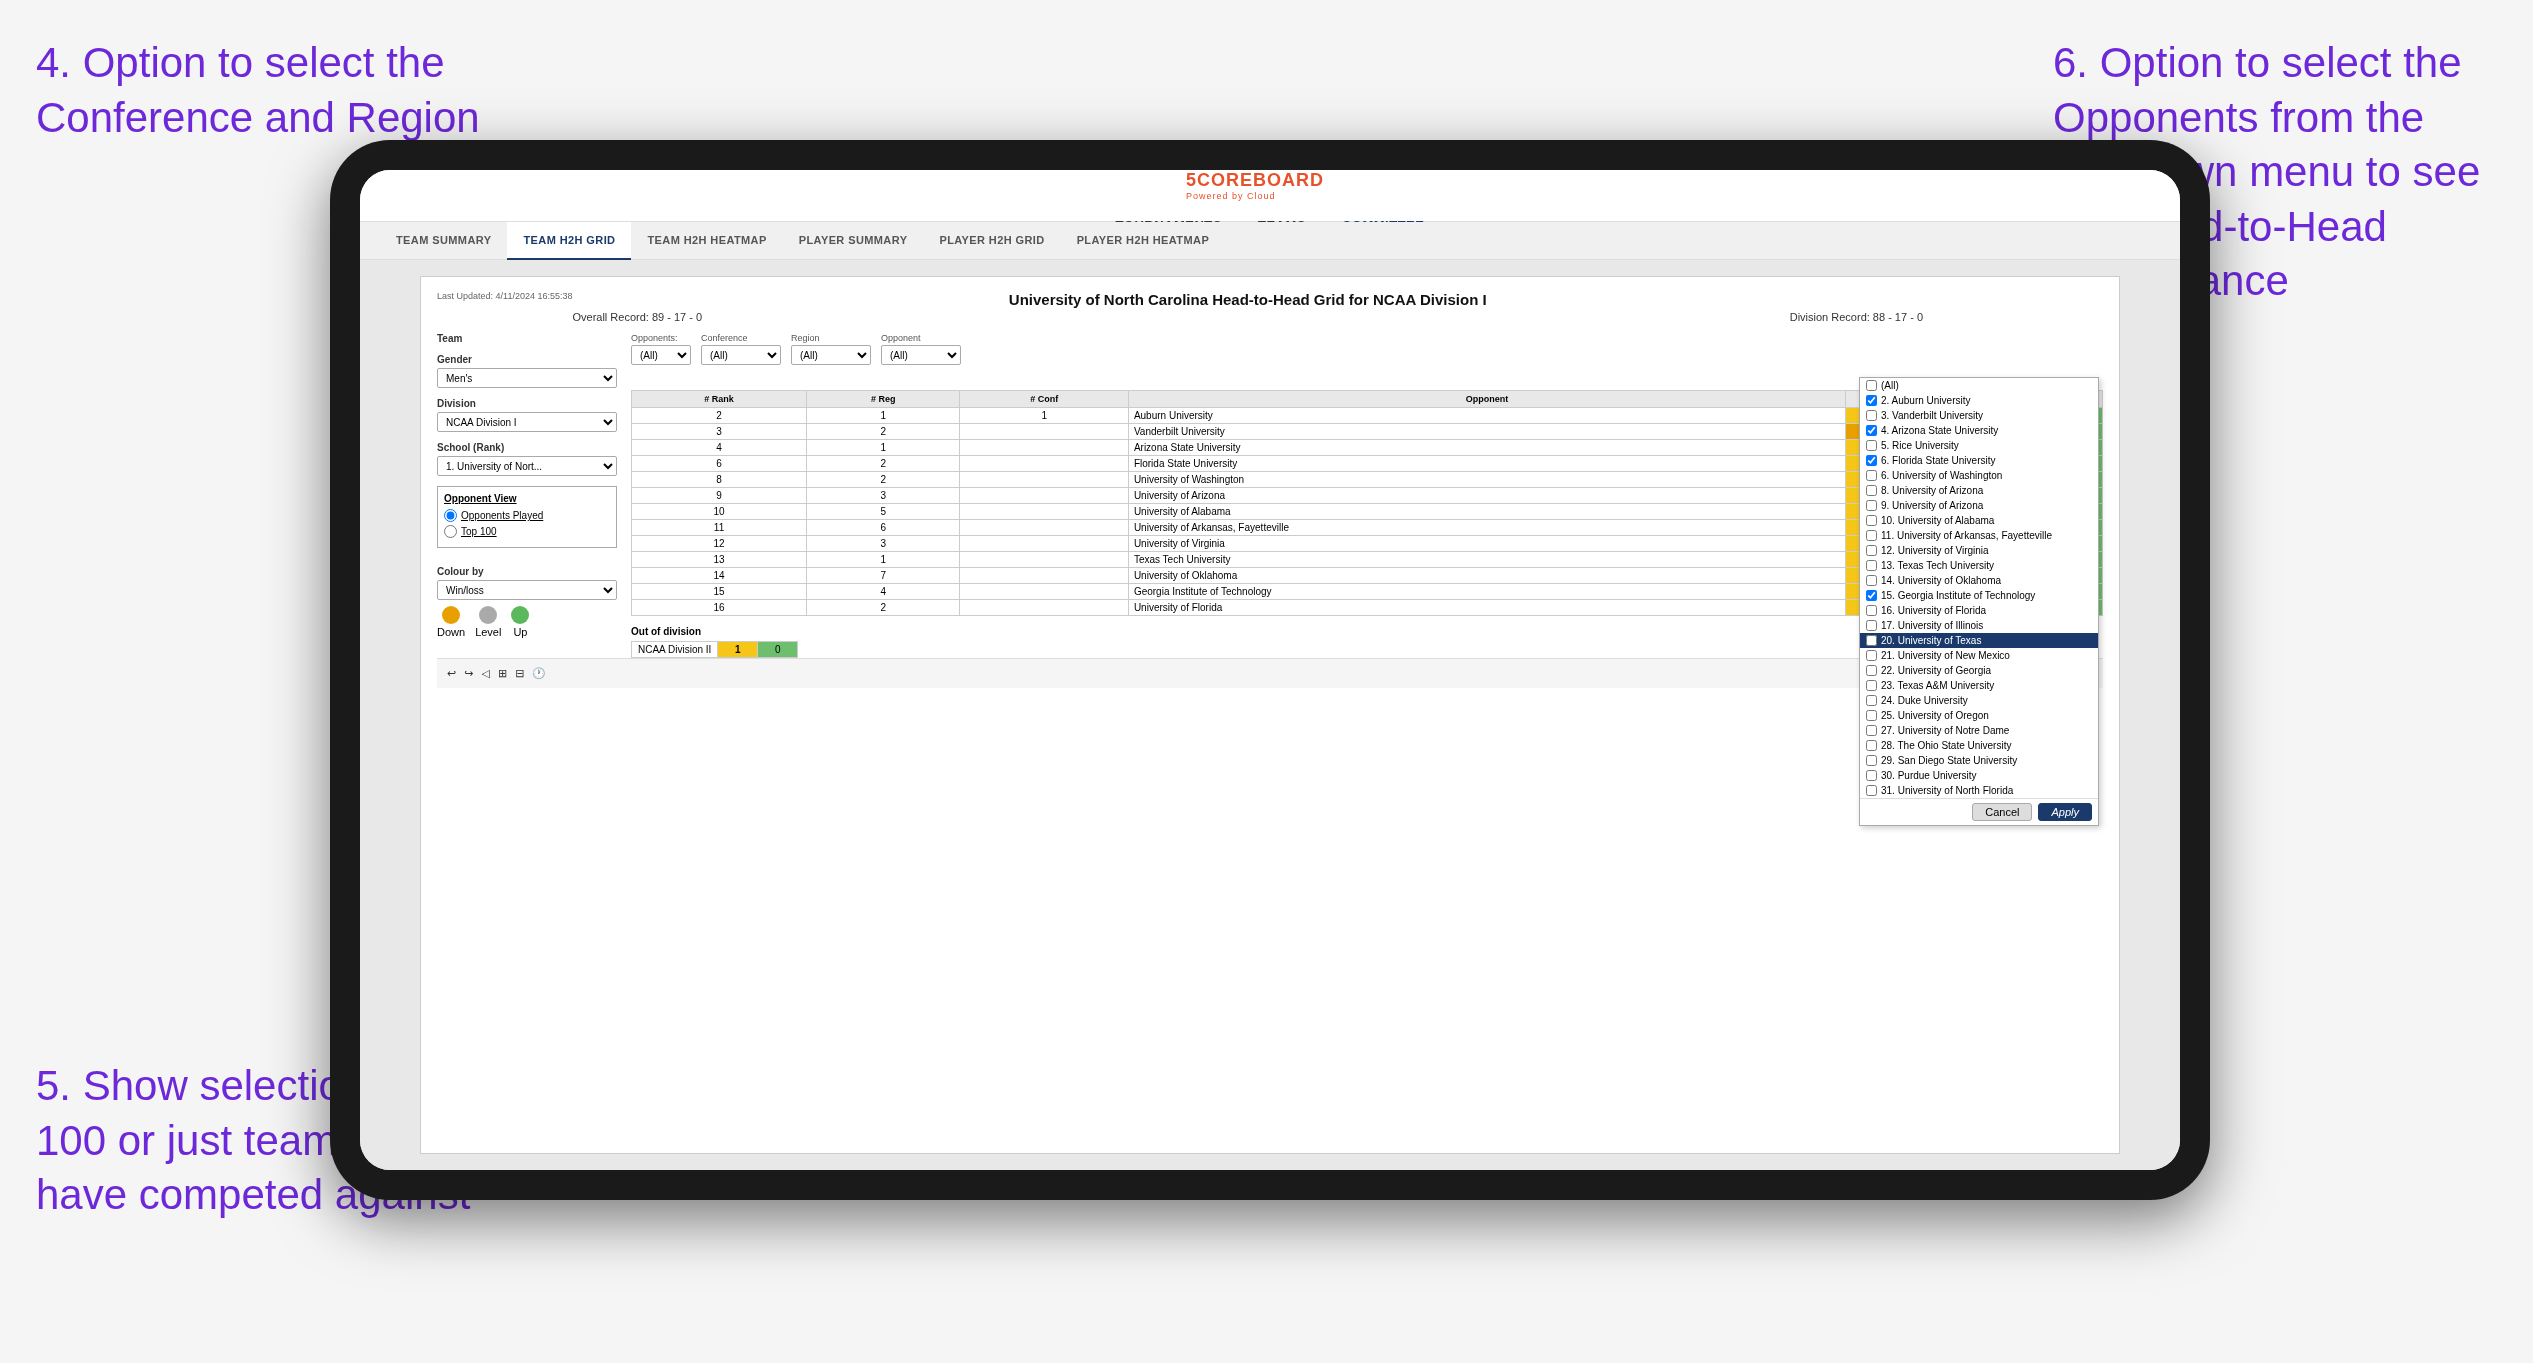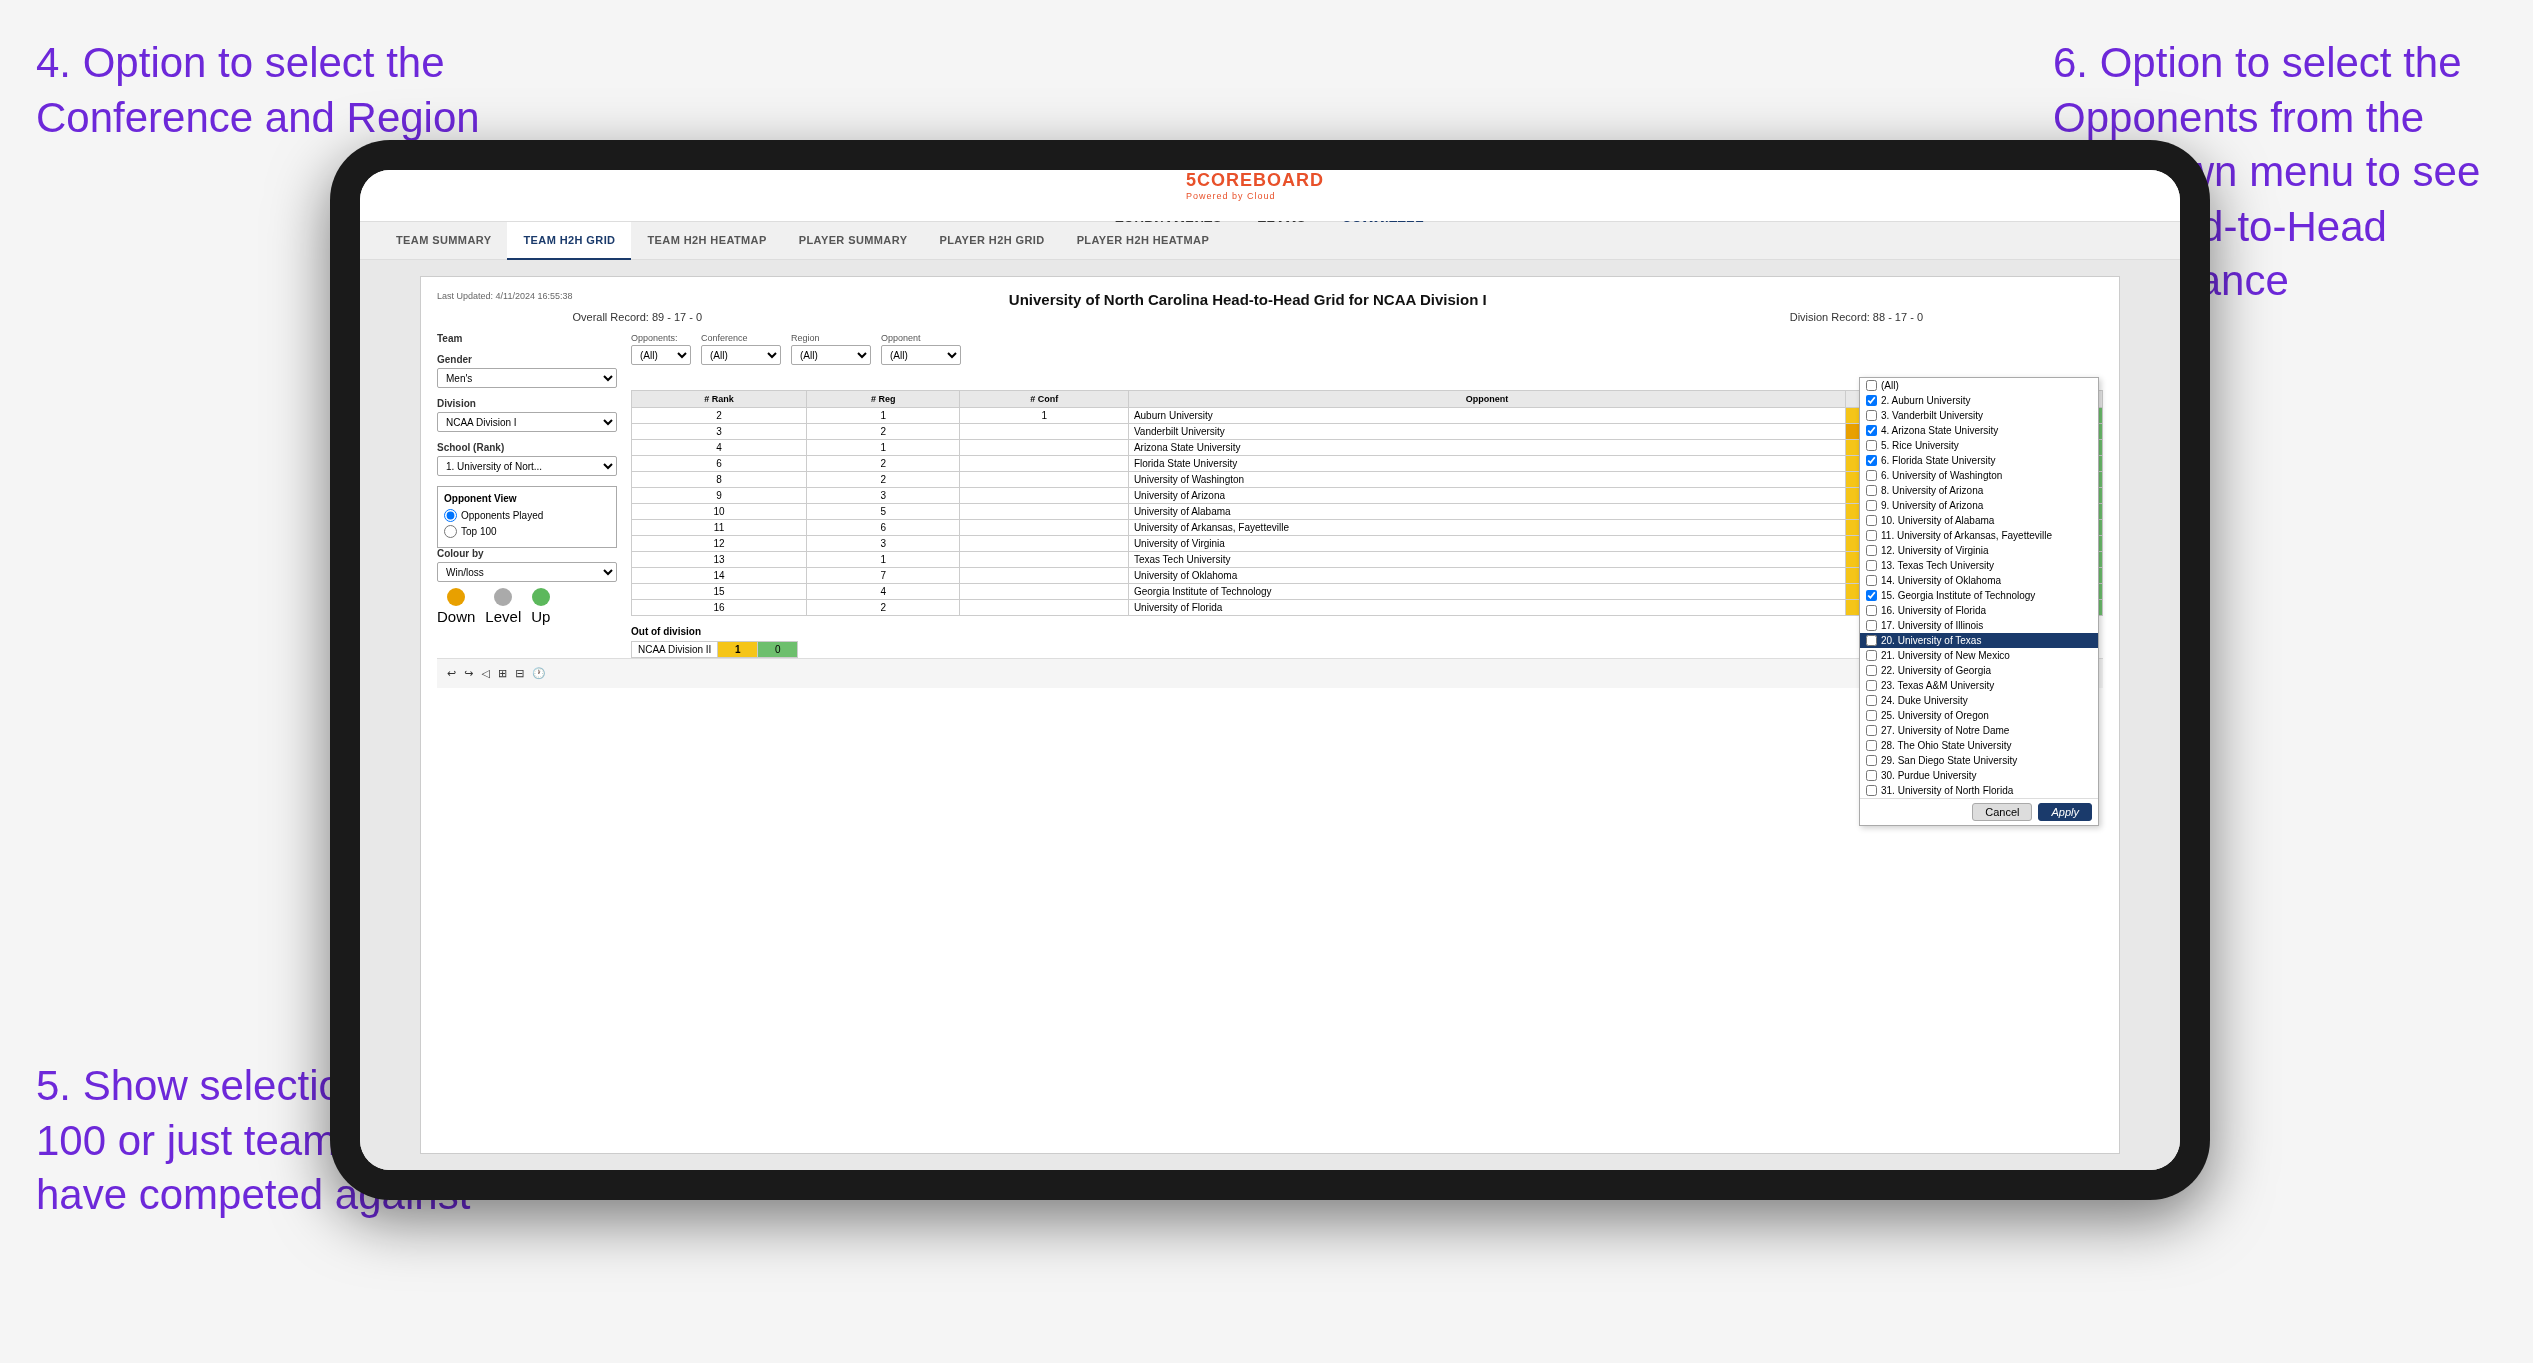--- a/index.html
+++ b/index.html
@@ -240,21 +240,22 @@
       border-radius: 2px;
       padding: 2px 4px;
       font-size: 10px;
       background: #fff;
       height: 20px;
     }
 
     .opponent-view-box {
       border: 1px solid #aaa;
       padding: 6px;
-      margin-bottom: 0;
+      margin-bottom: 18px;
+      text-decoration: underline;
     }
 
     .opponent-view-title {
       font-size: 10px;
       font-weight: bold;
       margin-bottom: 5px;
     }
 
     .radio-option {
       display: flex;
@@ -272,21 +273,21 @@
       display: flex;
       gap: 10px;
       margin-top: 6px;
     }
 
     .legend-item {
       display: flex;
       flex-direction: column;
       align-items: center;
       gap: 2px;
-      font-size: 15px;
+      font-size: 11px;
     }
 
     .legend-dot {
       width: 18px;
       height: 18px;
       border-radius: 50%;
     }
 
     
     .table-area {

